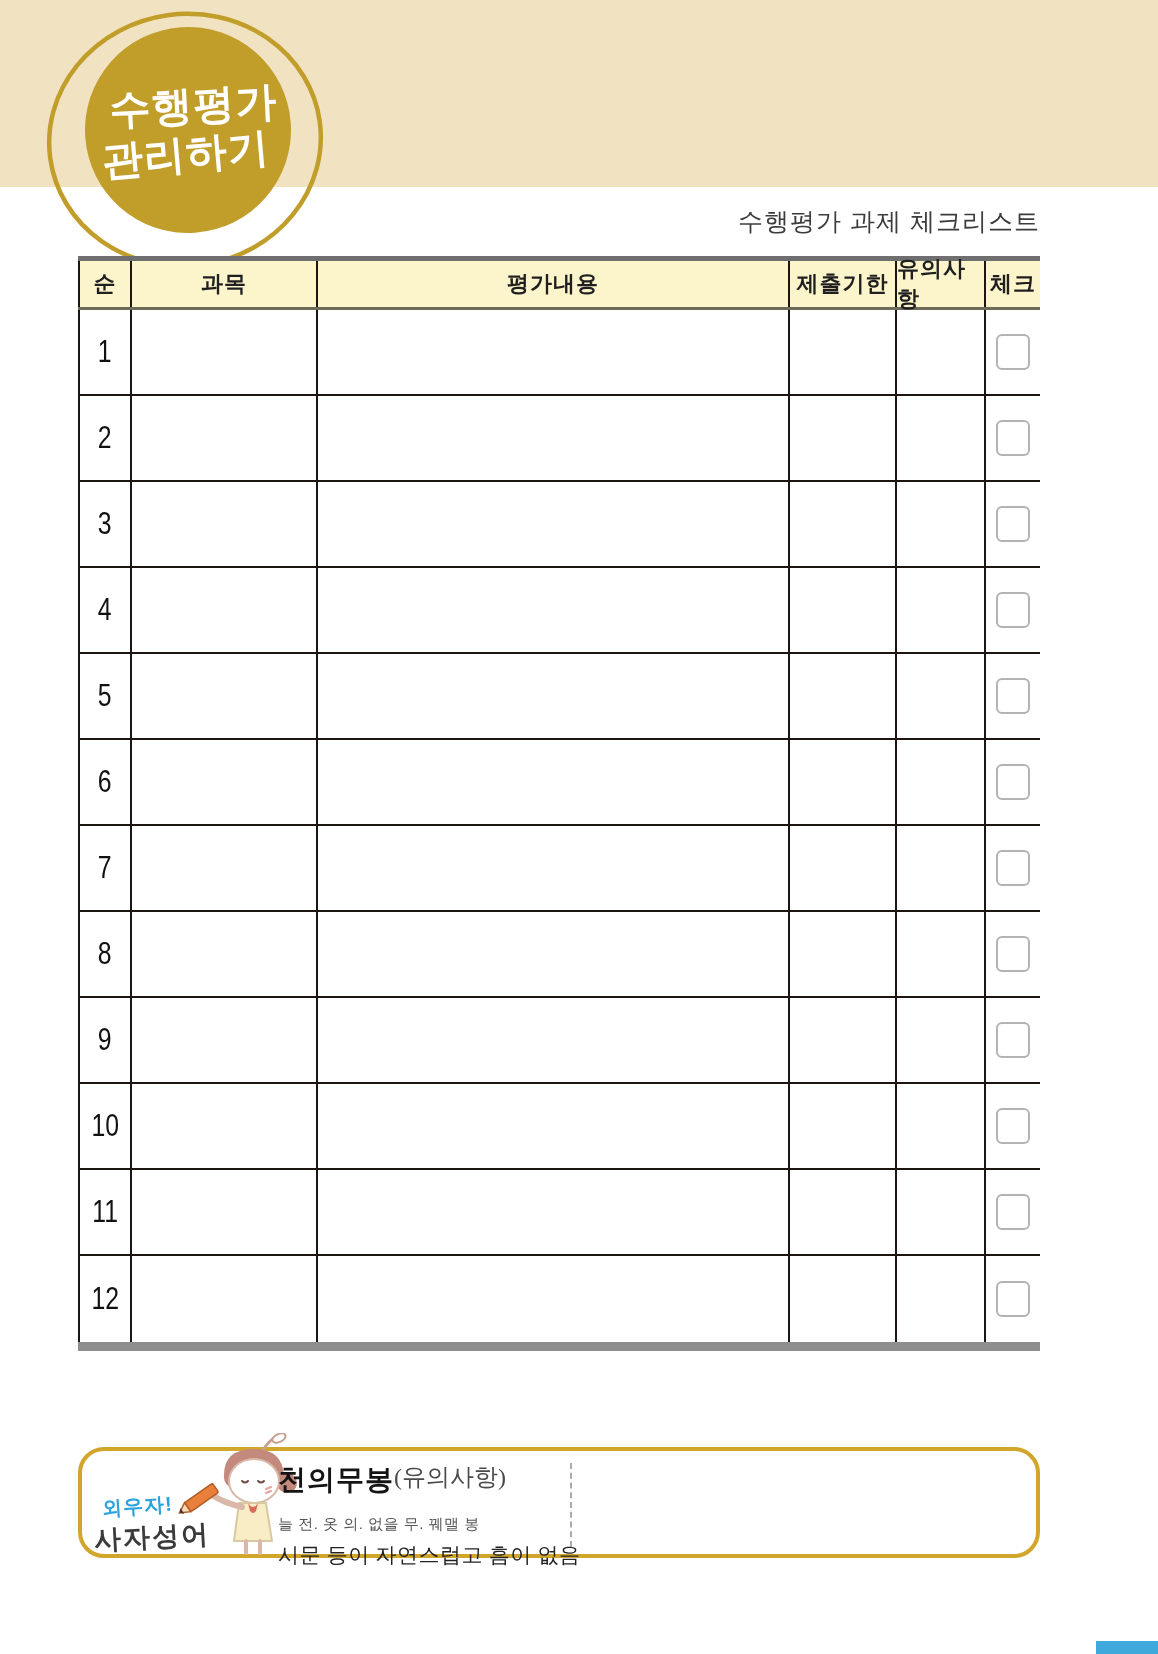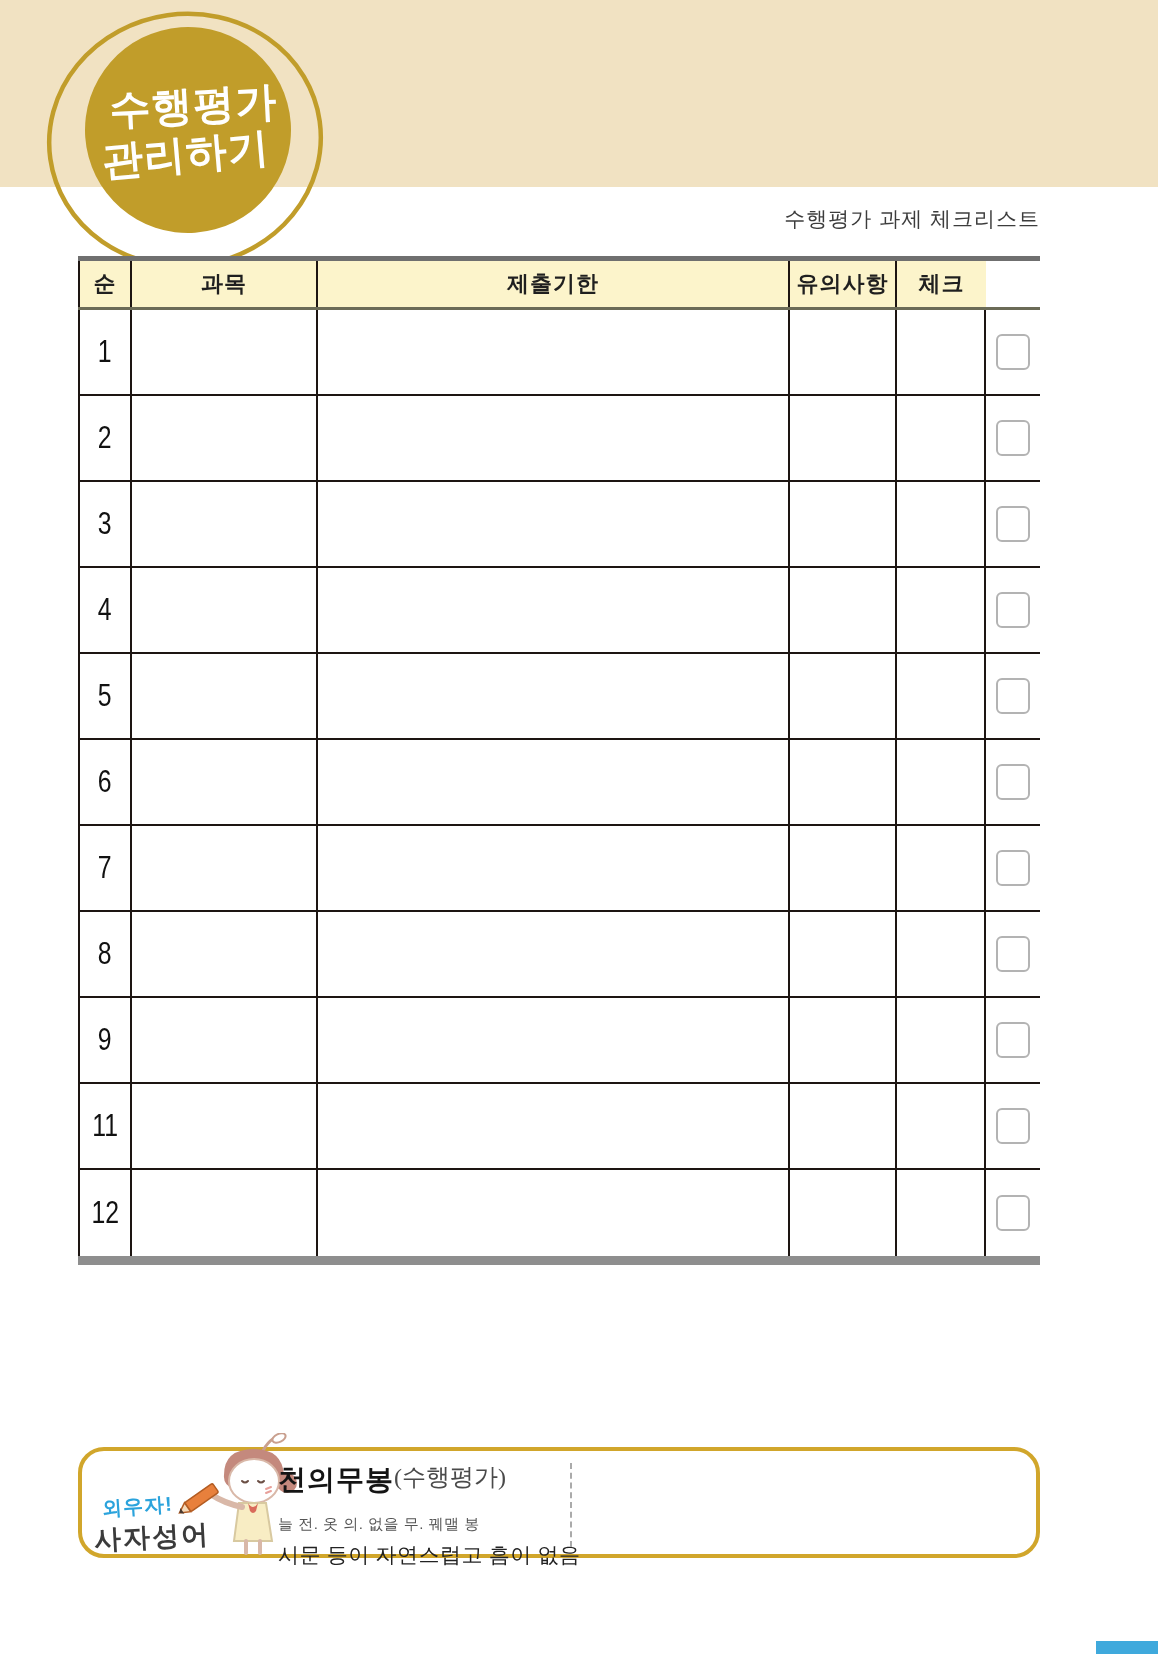--- a/index.html
+++ b/index.html
@@ -12,21 +12,21 @@
   
   .badge-ring{position:absolute;left:30px;top:0;width:330px;height:290px;pointer-events:none;}
   .badge{position:absolute;left:85px;top:27px;width:206px;height:206px;border-radius:50%;
          background:#C19D2A;display:flex;flex-direction:column;align-items:center;justify-content:center;
          transform:rotate(-4deg);}
   .badge .line{color:#fff;font-size:41px;font-weight:700;line-height:1.18;letter-spacing:1px;white-space:nowrap;}
   .badge .line.l1{transform:translateX(7px) rotate(1deg);}
   .badge .line.l2{transform:translateX(-4px) rotate(-1deg);}
 
   
-  .caption{position:absolute;top:205px;right:118px;font-size:21px;color:#3c3c3c;letter-spacing:1px;}
+  .caption{position:absolute;top:205px;right:118px;font-size:25px;color:#3c3c3c;letter-spacing:1px;}
 
   
   .checklist{position:absolute;left:78px;top:256px;width:962px;border-top:5px solid #6f6f6f;}
   .thead{display:grid;grid-template-columns:54px 186px 472px 107px 89px 54px;border-bottom:3px solid #6b6b57;}
   .th{box-sizing:border-box;height:46px;background:#FCF4CB;display:flex;align-items:center;justify-content:center;
       font-size:22px;font-weight:700;color:#1f1f1f;border-right:2px solid #1d1512;letter-spacing:1px;}
   .th:last-child{border-right:none;}
   .th:first-child{border-left:2px solid #1d1512;}
   .tr{display:grid;grid-template-columns:54px 186px 472px 107px 89px 54px;}
   .td{box-sizing:border-box;height:86px;background:#fff;border-right:2px solid #1d1512;border-bottom:2px solid #1d1512;}
@@ -73,20 +73,21 @@
     <div class="line l1">수행평가</div>
     <div class="line l2">관리하기</div>
   </div>
 
   <div class="caption">수행평가 과제 체크리스트</div>
 
   <div class="checklist">
     <div class="thead" id="thead">
         <div class="th col-no">순</div>
         <div class="th col-subject">과목</div>
+        <div class="th col-content">평가내용</div>
         <div class="th col-deadline">제출기한</div>
         <div class="th col-notes">유의사항</div>
         <div class="th col-check">체크</div>
       </div>
     <div id="tbody">
         <div class="tr">
           <div class="td col-no">
             <span>1</span>
           </div>
           <div class="td col-subject"></div>
@@ -177,20 +178,32 @@
           <div class="td col-content"></div>
           <div class="td col-deadline"></div>
           <div class="td col-notes"></div>
           <div class="td col-check">
             <div class="checkbox"></div>
           </div>
         </div>
         <div class="tr">
           <div class="td col-no">
             <span>9</span>
+          </div>
+          <div class="td col-subject"></div>
+          <div class="td col-content"></div>
+          <div class="td col-deadline"></div>
+          <div class="td col-notes"></div>
+          <div class="td col-check">
+            <div class="checkbox"></div>
+          </div>
+        </div>
+        <div class="tr">
+          <div class="td col-no">
+            <span>10</span>
           </div>
           <div class="td col-subject"></div>
           <div class="td col-content"></div>
           <div class="td col-deadline"></div>
           <div class="td col-notes"></div>
           <div class="td col-check">
             <div class="checkbox"></div>
           </div>
         </div>
         <div class="tr">
@@ -247,21 +260,21 @@
         <path d="M30 56 L20 61.5 L30 67 Z" fill="#f5d9b8" stroke="#b35c22" stroke-width="1.5"></path>
         <path d="M23.5 58 L20 61.5 L23.5 65 Z" fill="#4a3a30"></path>
       </g>
 
       <path d="M92 108 v12 M106 108 v12" stroke="#d9b8a8" stroke-width="4" stroke-linecap="round"></path>
     </svg>
 
     <div class="idiom first">
       <div class="idiom-title-row">
         <span class="idiom-title">천의무봉</span>
-        <span class="idiom-hanja">(수행평가)</span>
+        <span class="idiom-hanja">(유의사항)</span>
       </div>
       <div class="idiom-reading">늘 전. 옷 의. 없을 무. 꿰맬 봉</div>
       <div class="idiom-meaning">시문 등이 자연스럽고 흠이 없음</div>
     </div>
 
     <div class="idiom-divider"></div>
 
   </div>
 
   <div class="page-tab"></div>

